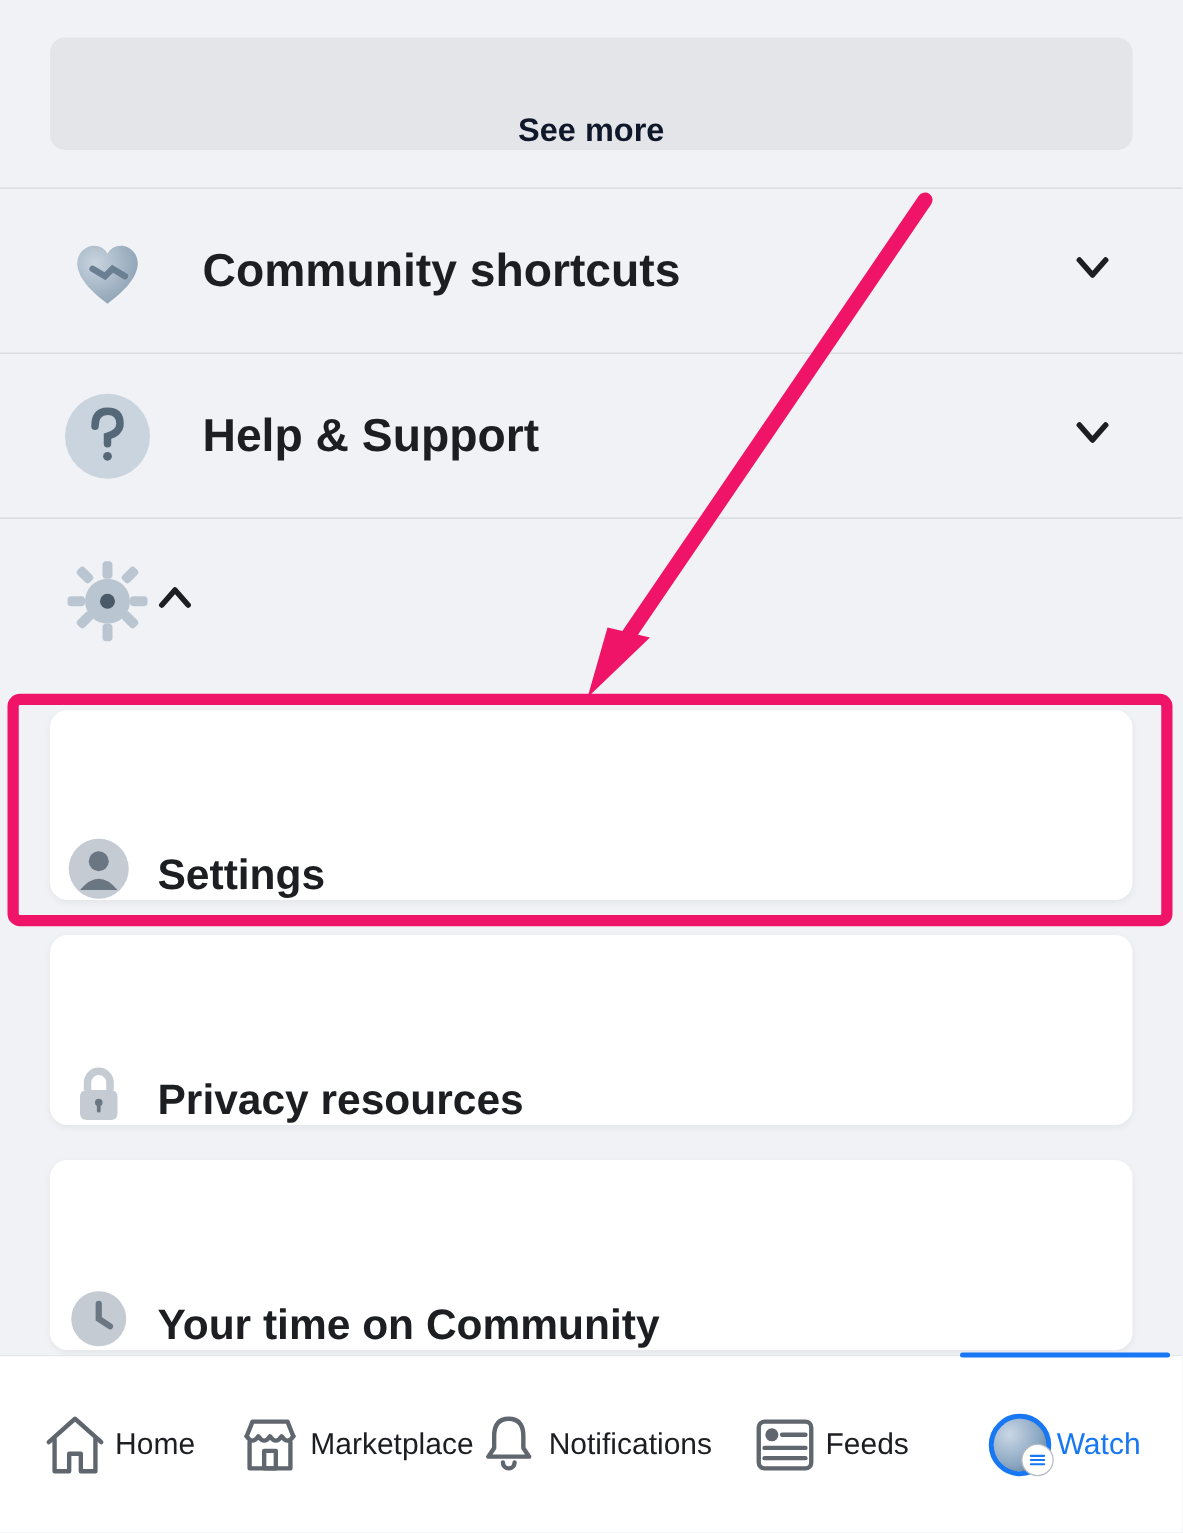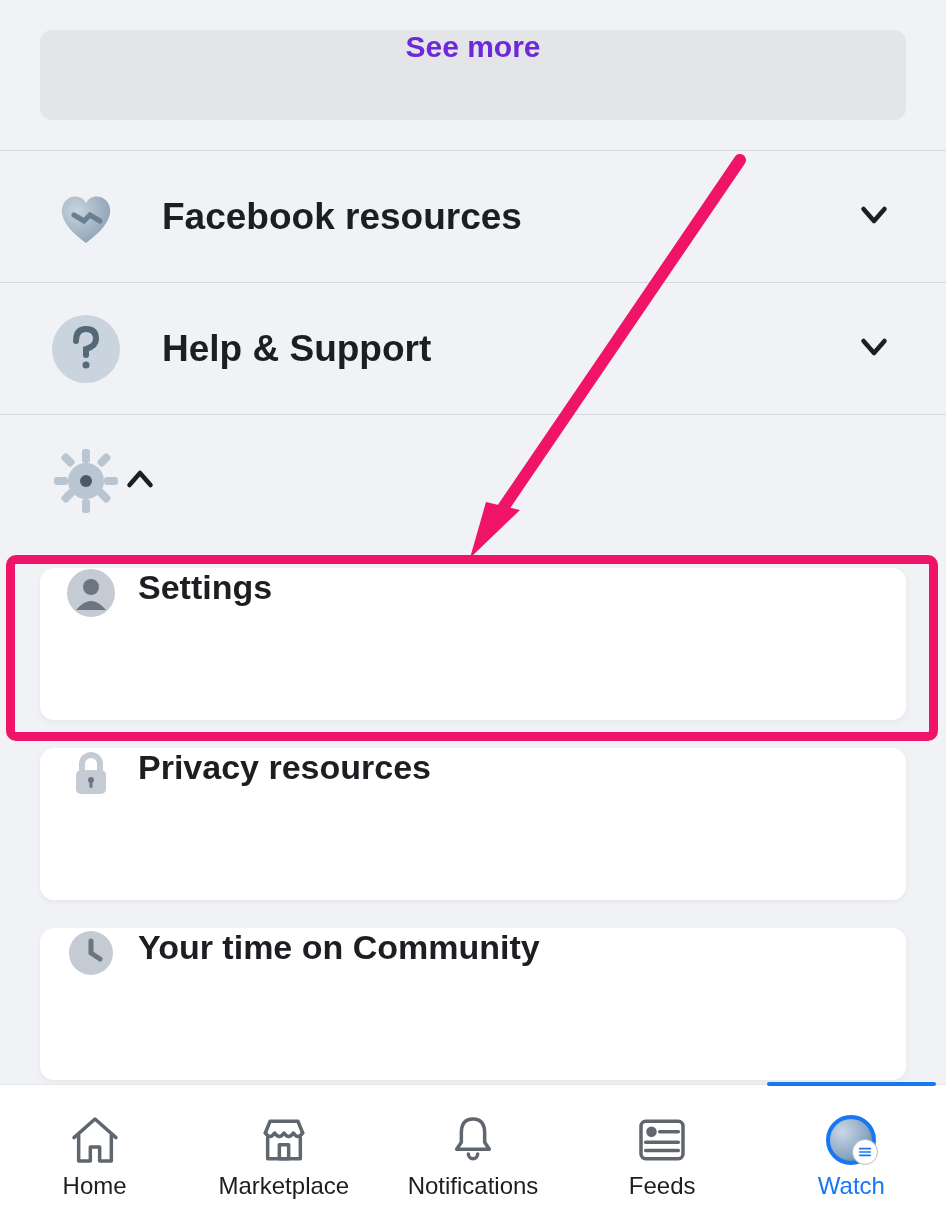--- a/index.html
+++ b/index.html
@@ -12,25 +12,25 @@
     position: relative;
   }
   .content { height: calc(1226px - 150px); }
 
   .see-more {
     margin: 30px 40px 30px 40px;
     background: #e4e5e9;
     border-radius: 12px;
     height: 90px;
     display: flex;
-    align-items: flex-start;
+    align-items: flex-end;
     justify-content: center;
-    font-size: 30px;
+    font-size: 26px;
     font-weight: 700;
-    color: #6d28d9;
+    color: #0f172a;
   }
 
   .row {
     display: flex;
     align-items: center;
     height: 132px;
     padding: 0 50px 0 50px;
     border-top: 1px solid #d6d7da;
     background: #f1f2f5;
   }
@@ -39,22 +39,22 @@
   .row .chev { flex: 0 0 40px; }
 
   .sub-area { padding: 0 40px 40px 40px; }
 
   .card {
     background: #ffffff;
     border-radius: 14px;
     height: 152px;
     margin-top: 28px;
     display: flex;
-    align-items: flex-start;
-    padding: 0 26px;
+    align-items: flex-end;
+    padding: 0 14px;
     box-shadow: 0 2px 6px rgba(0,0,0,0.05);
   }
   .card:first-child { margin-top: 22px; }
   .card .card-icon { flex:0 0 50px; width:50px; height:50px; display:flex; align-items:center; justify-content:center; }
   .card .card-label { margin-left: 22px; font-size: 34px; font-weight: 600; color: #1c1e21; }
 
   .highlight-box {
     border: 9px solid #ef1468;
     border-radius: 10px;
     position: absolute;
@@ -78,21 +78,21 @@
     left: 0;
     width: 946px;
     height: 142px;
     background: #ffffff;
     border-top: 1px solid #e6e7ea;
     display: flex;
   }
   .nav-item {
     flex: 1;
     display: flex;
-    flex-direction: column;
+    flex-direction: row;
     align-items: center;
     justify-content: center;
     gap: 4px;
     color: #1c1e21;
     font-size: 24px;
   }
   .nav-item.active { color: #1877f2; position: relative; }
   .nav-item.active::before {
     content: "";
     position: absolute;
@@ -137,21 +137,21 @@
         <defs>
           <radialGradient id="g1" cx="30%" cy="30%" r="80%">
             <stop offset="0%" stop-color="#c9d4df"></stop>
               <stop offset="100%" stop-color="#8aa0b3"></stop>
           </radialGradient>
         </defs>
         <path d="M36 62 C14 46 8 32 14 22 C20 13 32 14 36 22 C40 14 52 13 58 22 C64 32 58 46 36 62 Z" fill="url(#g1)"></path>
         <path d="M24 34 L34 40 L40 34 L50 40" stroke="#6b7f92" stroke-width="5" fill="none" stroke-linecap="round"></path>
       </svg>
     </span>
-    <span class="label">Facebook resources</span>
+    <span class="label">Community shortcuts</span>
     <span class="chev">
       <svg width="36" height="36" viewBox="0 0 24 24">
           <path d="M5 8l7 8 7-8" stroke="#1c1e21" stroke-width="3" fill="none" stroke-linecap="round" stroke-linejoin="round"></path>
         </svg>
     </span>
   </div>
 
   <div class="row">
     <span class="icon-circle">
       <svg width="72" height="72" viewBox="0 0 72 72">

